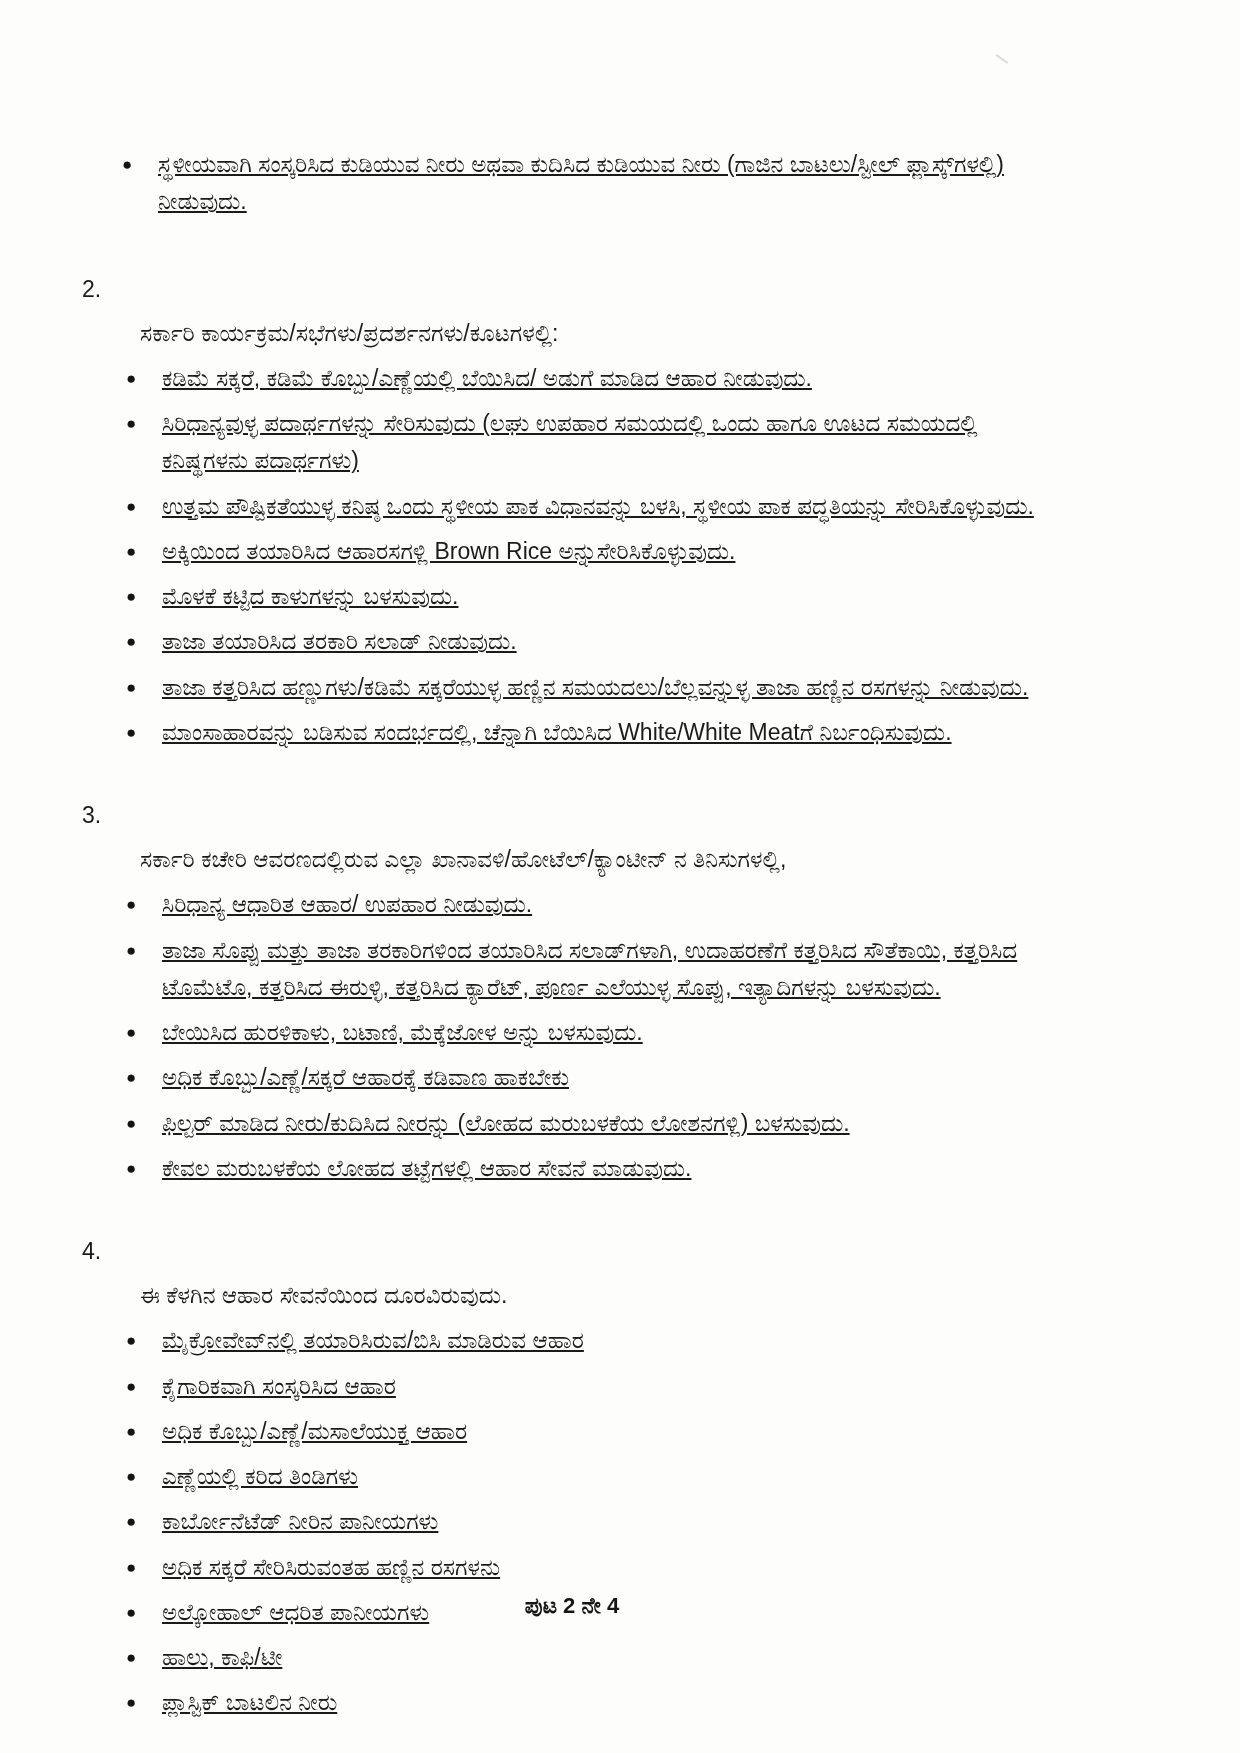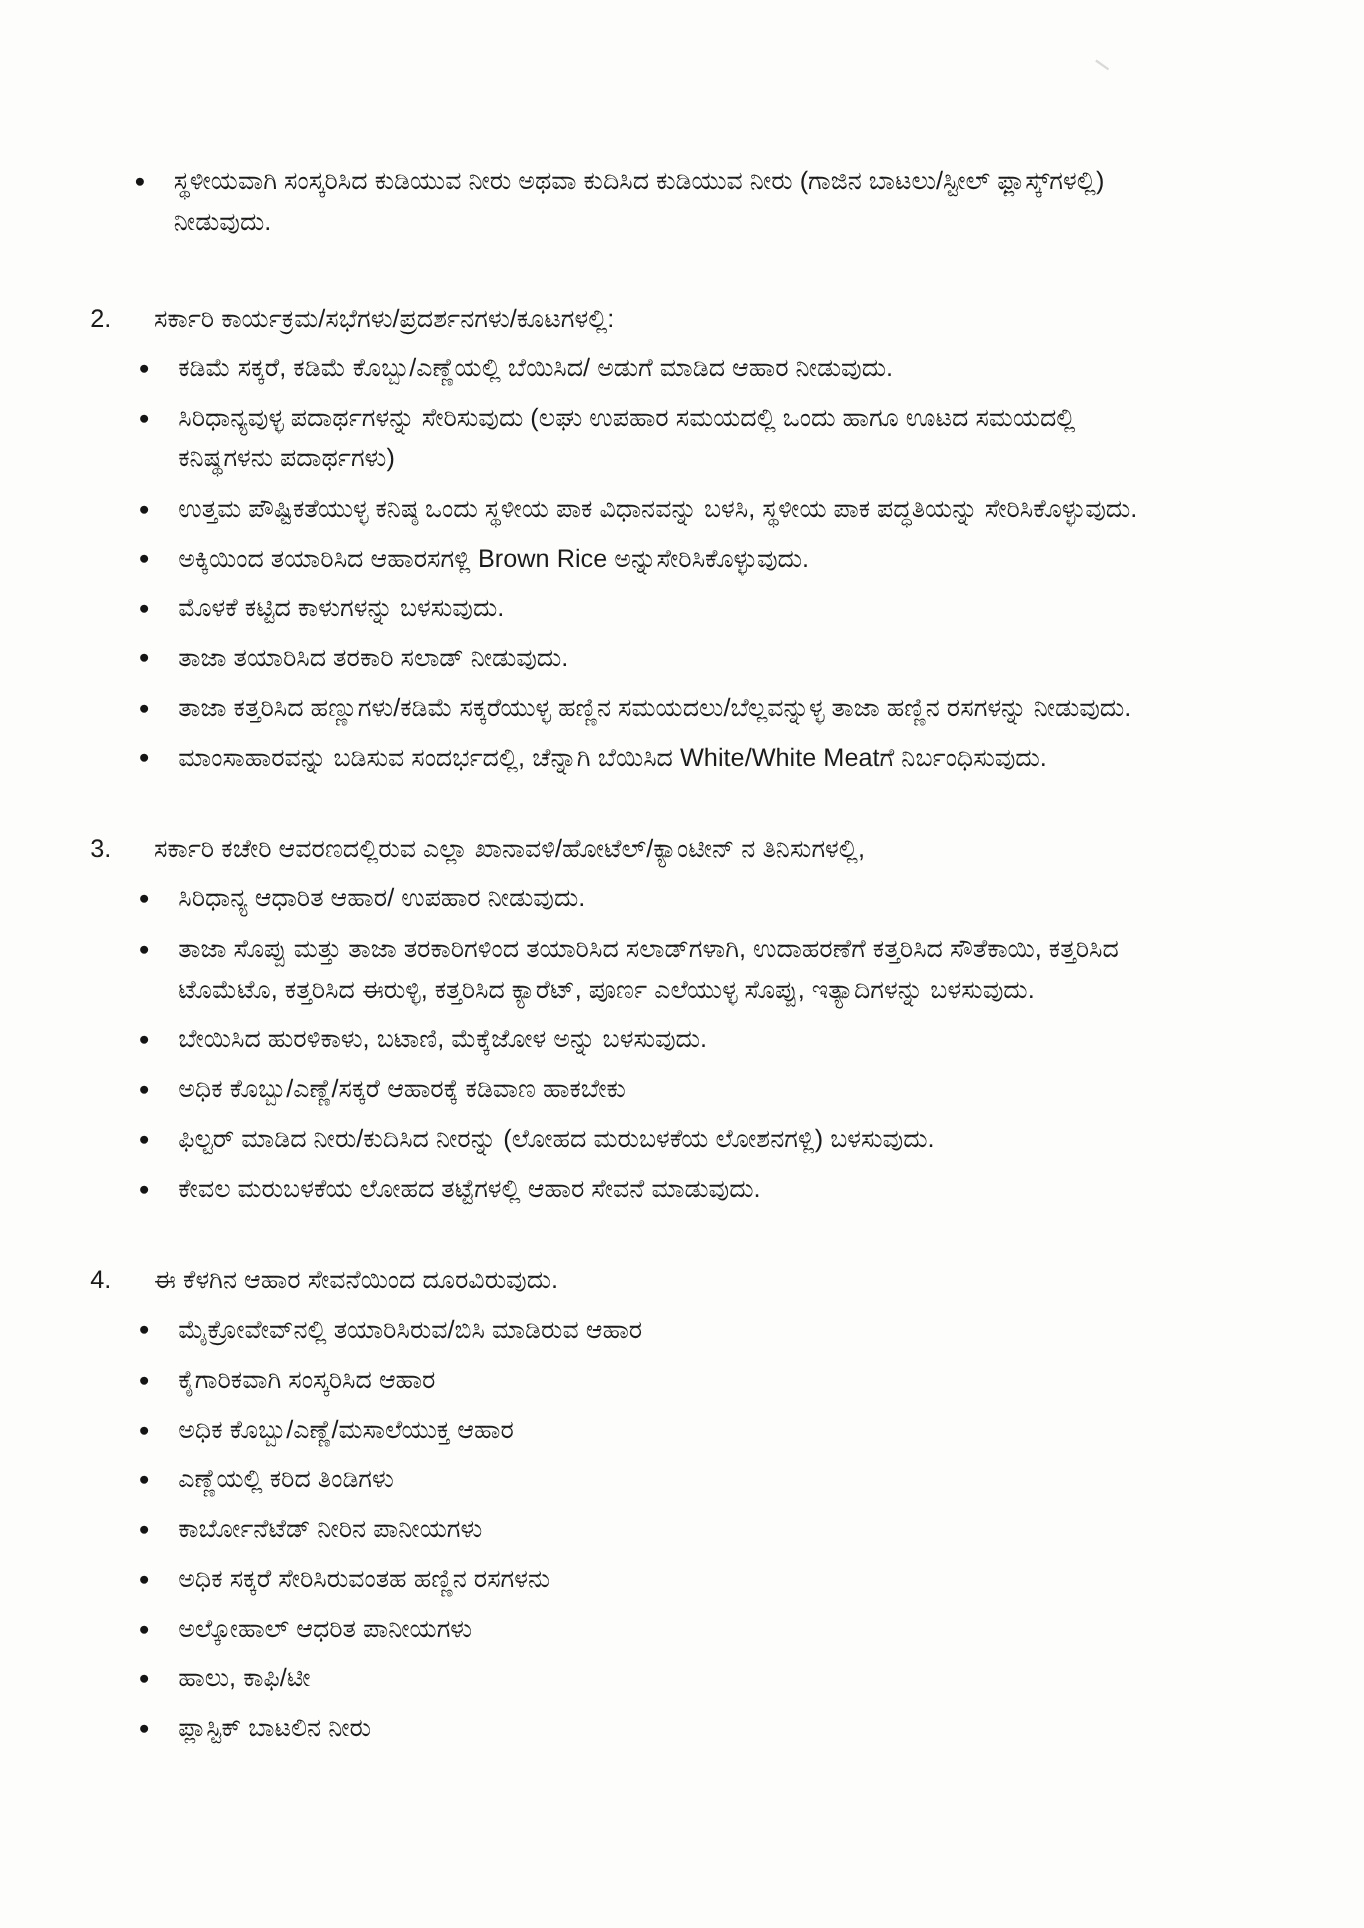--- a/index.html
+++ b/index.html
@@ -38,20 +38,21 @@
     display: flex;
     align-items: flex-start;
     margin-bottom: 8px;
   }
   .sec-num {
     width: 58px;
     flex: 0 0 58px;
   }
   .sec-title {
     flex: 1;
+    margin-top: 44px;
   }
   
   .bullets {
     list-style: none;
     margin: 0 0 0 44px;
     padding: 0;
   }
   .bullet {
     display: flex;
     align-items: flex-start;
@@ -61,20 +62,21 @@
     flex: 0 0 36px;
     width: 36px;
     font-size: 17px;
     line-height: 1;
     padding-top: 10px;
     color: #141414;
   }
   .bullet .text {
     flex: 1;
     padding-right: 10px;
+    text-decoration: underline;
   }
   .intro-block .bullets { margin-left: 10px; }
   
   .footer {
     position: absolute;
     top: 1588px;
     left: 82px;
     width: 980px;
     text-align: center;
     font-weight: bold;
@@ -224,13 +226,14 @@
           </li>
         <li class="bullet">
             <span class="dot">●</span>
             <span class="text">ಪ್ಲಾಸ್ಟಿಕ್ ಬಾಟಲಿನ ನೀರು</span>
           </li>
       </ul>
     </div>
 
   </div>
 
+  <div class="footer">ಪುಟ 2 ನೇ 4</div>
 </div>
 
 </body></html>

